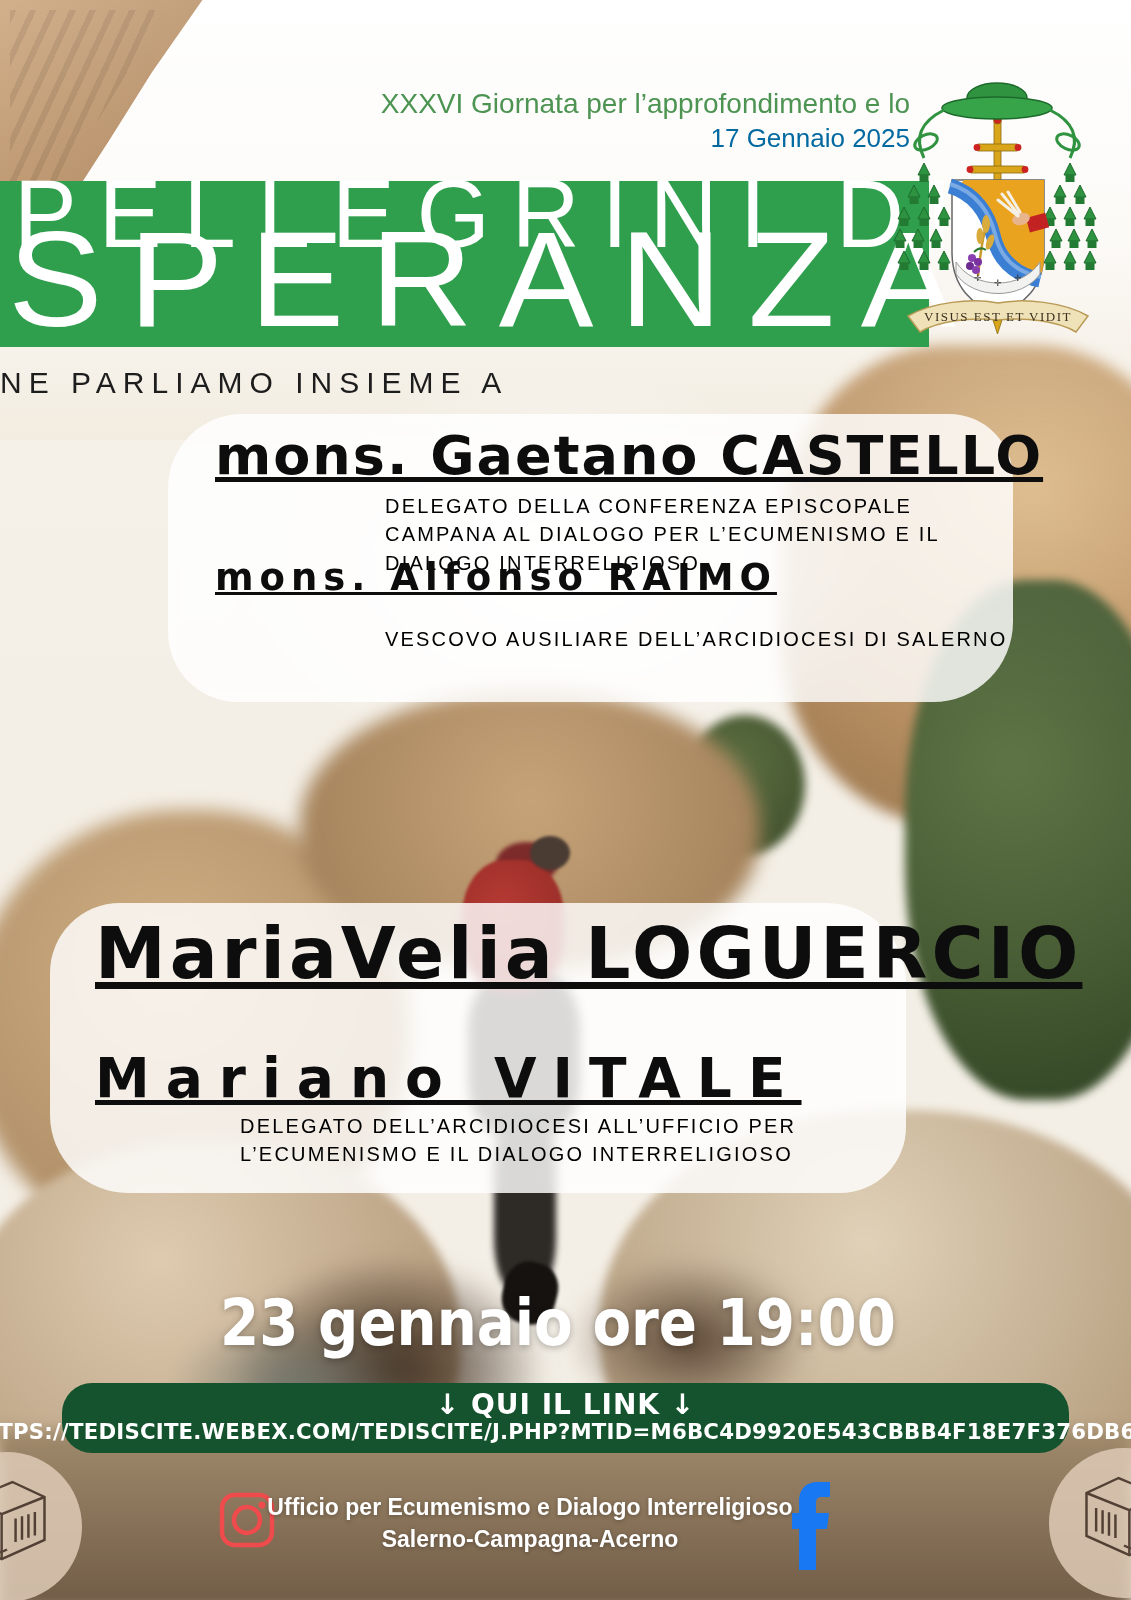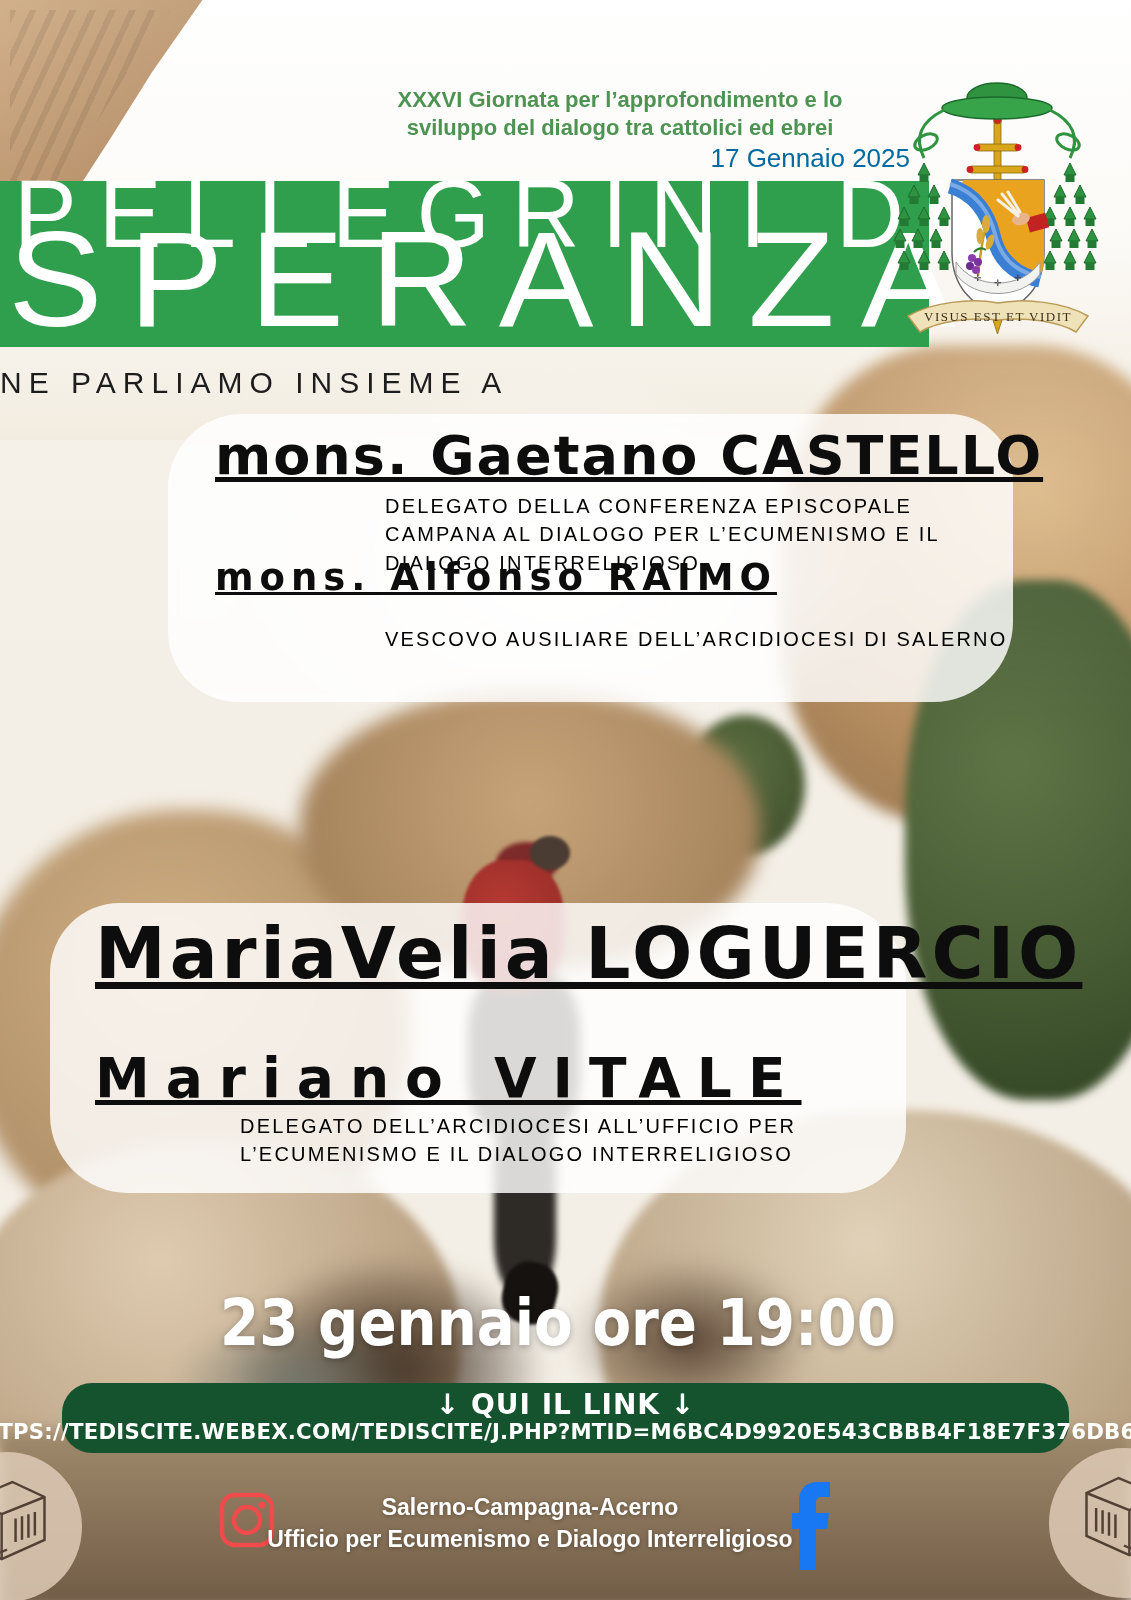--- a/index.html
+++ b/index.html
@@ -48,21 +48,21 @@
   .hk-pack{left:462px;top:860px;width:102px;height:132px;border-radius:42%;
     background:radial-gradient(circle at 40% 35%,#b53a33,#8c2723);filter:blur(1.5px);}
   .hk-packtop{left:496px;top:842px;width:62px;height:42px;border-radius:50%;background:#7d2a2a;filter:blur(2px);}
   .hk-head{left:530px;top:836px;width:40px;height:34px;border-radius:50%;background:#4a3c33;filter:blur(1.5px);}
   .hk-body{left:468px;top:972px;width:112px;height:165px;border-radius:35%;background:#35302b;filter:blur(3px);}
   .hk-leg{left:494px;top:1115px;width:62px;height:175px;border-radius:30%;background:#2e2a26;filter:blur(3px);}
   .hk-shoe{left:503px;top:1262px;width:54px;height:62px;border-radius:42%;background:#15120f;filter:blur(1.5px);transform:rotate(14deg);}
   .veil{left:0;top:0;width:1131px;height:1600px;background:linear-gradient(180deg,rgba(255,255,255,.22),rgba(255,255,255,0) 45%);}
   
   .header-block{left:330px;top:86px;width:580px;text-align:right;z-index:5;}
-  .header-line{font-size:22px;font-weight:bold;color:#4d9352;line-height:1.25;text-align:center;}
+  .header-line{font-size:28px;font-weight:normal;color:#4d9352;line-height:1.25;}
   .header-date{font-size:26px;color:#0369a1;line-height:1.35;}
   
   .band{left:0;top:181px;width:929px;height:166px;background:#2f9f4e;z-index:4;}
   .title-line{position:absolute;color:#ffffff;font-weight:400;line-height:1;white-space:nowrap;z-index:5;
     font-family:"Liberation Sans",sans-serif;}
   .title-1{left:14px;top:166px;font-size:94px;letter-spacing:22px;transform:scaleY(1.02);transform-origin:top left;}
   .title-2{left:8px;top:212px;font-size:142px;letter-spacing:26px;transform:scaleY(0.95);transform-origin:top left;}
   
   .crest{left:890px;top:76px;width:216px;height:262px;z-index:6;}
   
@@ -127,21 +127,20 @@
       <div class="blob hk-pack"></div>
       <div class="blob hk-head"></div>
     </div>
     <div class="blob rock-topleft"></div>
     <div class="blob rock-topleft-tex"></div>
     <div class="blob veil"></div>
   </div>
 
   <div class="abs header-block">
     <div class="header-line">XXXVI Giornata per l’approfondimento e lo</div>
-    <div class="header-line">sviluppo del dialogo tra cattolici ed ebrei</div>
     <div class="header-date">17 Gennaio 2025</div>
   </div>
 
   <div class="abs band"></div>
   <div class="title-line title-1">PELLEGRINI DI</div>
   <div class="title-line title-2">SPERANZA</div>
 
   <div class="abs crest">
     <svg width="216" height="262" viewBox="0 0 216 262">
       <defs>
@@ -248,22 +247,22 @@
   </div>
 
   <div class="abs ig">
     <svg width="58" height="64" viewBox="0 0 58 64">
       <rect x="4" y="9" width="50" height="50" rx="13" fill="none" stroke="#ef4b4c" stroke-width="4.5"></rect>
       <circle cx="29" cy="34" r="13" fill="none" stroke="#ef4b4c" stroke-width="4.5"></circle>
       <circle cx="44" cy="19" r="3.6" fill="#ef4b4c"></circle>
     </svg>
   </div>
   <div class="abs footer-text">
+    <div>Ufficio per Ecumenismo e Dialogo Interreligioso</div>
     <div>Salerno-Campagna-Acerno</div>
-    <div>Ufficio per Ecumenismo e Dialogo Interreligioso</div>
   </div>
   <div class="abs fb">
     <svg width="40" height="88" viewBox="0 0 40 88">
       <path fill="#1877f2" d="M27 15h11V0H26C13 0 7 8 7 19v12H0v16h7v41h17V47h11l2-16H24v-9c0-5 1-7 6-7z"></path>
     </svg>
   </div>
 
   <div class="abs corner-logo corner-left">
     <svg width="150" height="150" viewBox="0 0 140 140">
       <circle cx="70" cy="70" r="70" fill="#decbb6" fill-opacity="0.92"></circle>

